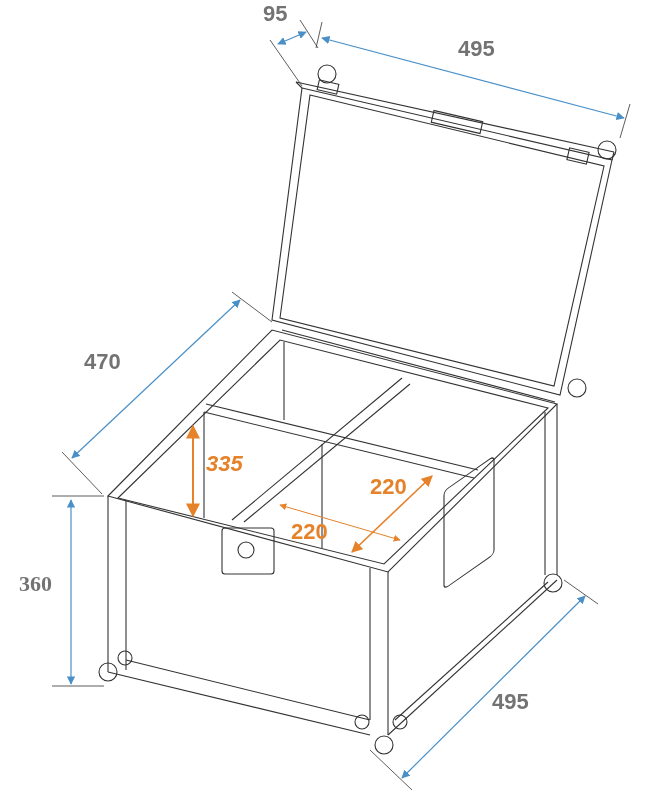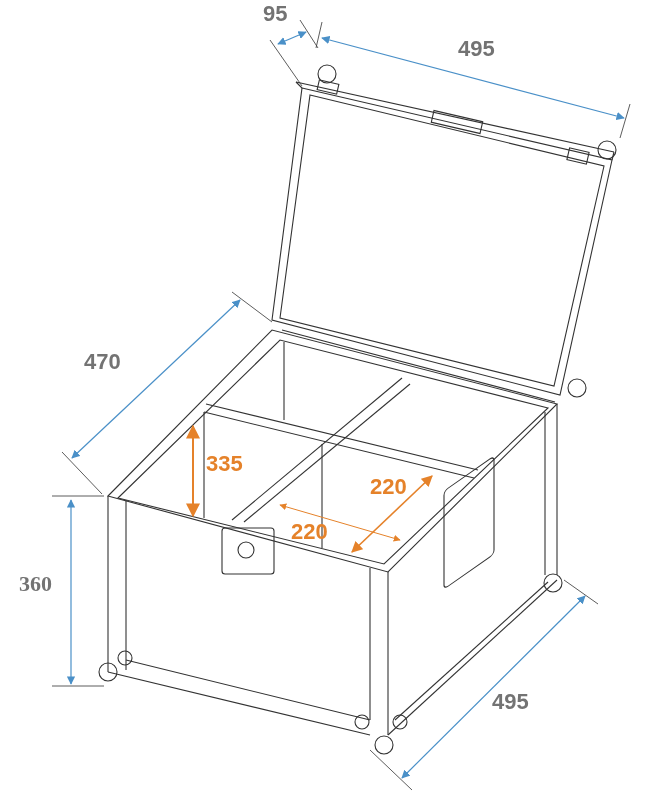--- a/index.html
+++ b/index.html
@@ -105,15 +105,15 @@
     <line x1="352" y1="552" x2="432" y2="476" stroke-width="1.6" marker-start="url(#ao)" marker-end="url(#ao)"></line>
   </g>
 </svg>
 
 <div class="dim-label outer" style="left:263px;top:3px;">95</div>
 <div class="dim-label outer" style="left:458px;top:38px;">495</div>
 <div class="dim-label outer" style="left:84px;top:351px;">470</div>
 <div class="dim-label outer" style="left:19px;top:573px;font-family:Liberation Serif, serif;">360</div>
 <div class="dim-label outer" style="left:492px;top:691px;">495</div>
 
-<div class="dim-label inner" style="left:206px;top:453px;">335</div>
+<div class="dim-label inner" style="left:206px;top:453px;font-style:italic;">335</div>
 <div class="dim-label inner" style="left:370px;top:476px;">220</div>
 <div class="dim-label inner" style="left:291px;top:521px;">220</div>
 
 </body></html>

